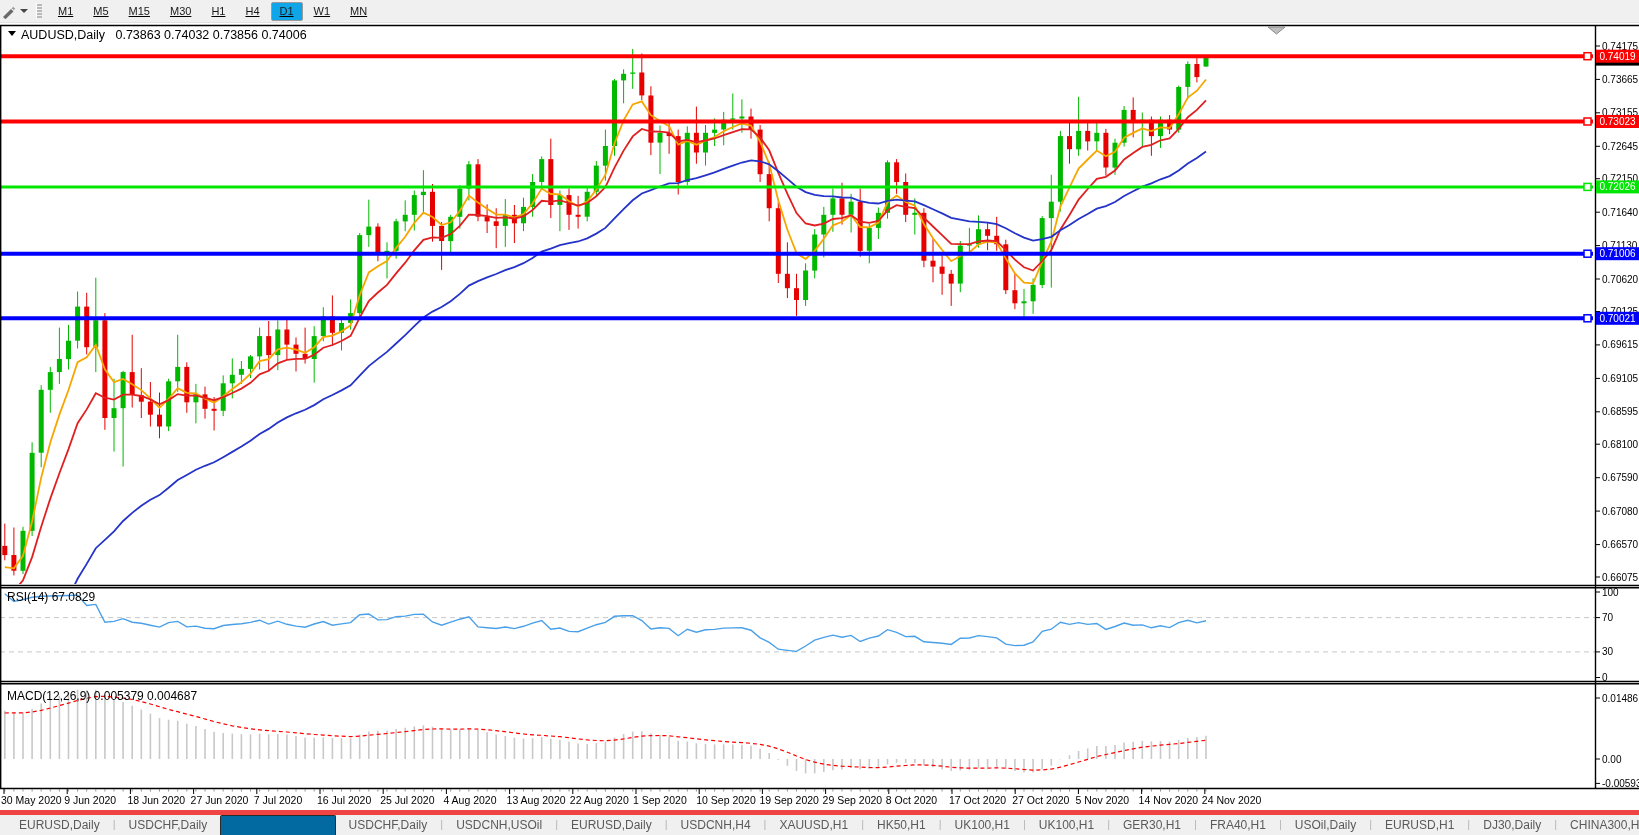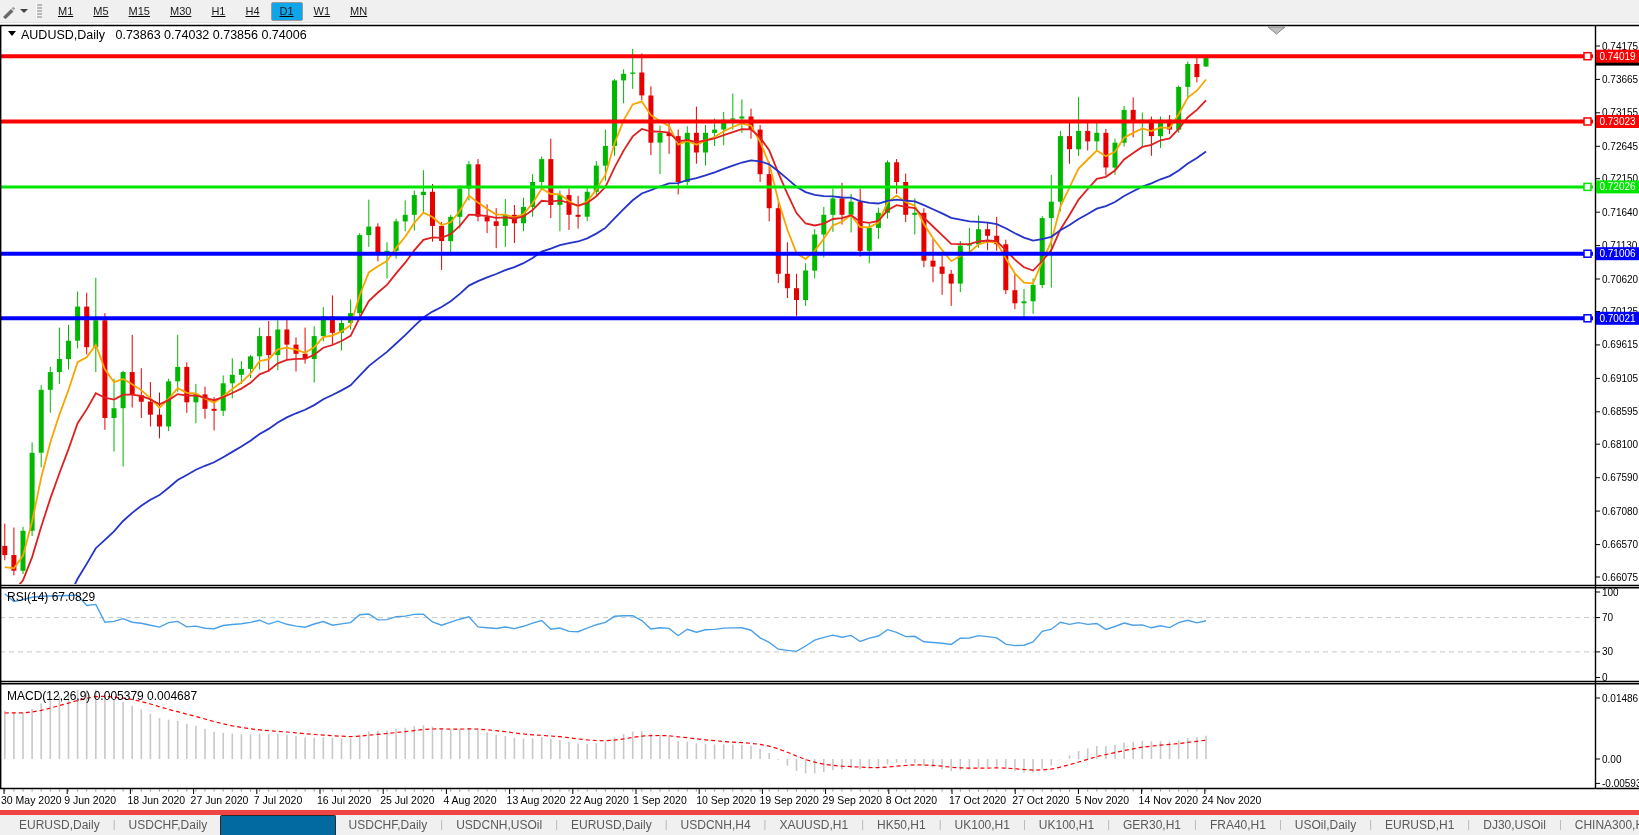--- a/index.html
+++ b/index.html
@@ -774,18 +774,18 @@
       <div class="tab">UK100,H1</div>
       <span class="tab-sep">|</span>
       <div class="tab">GER30,H1</div>
       <span class="tab-sep">|</span>
       <div class="tab">FRA40,H1</div>
       <span class="tab-sep">|</span>
       <div class="tab">USOil,Daily</div>
       <span class="tab-sep">|</span>
       <div class="tab">EURUSD,H1</div>
       <span class="tab-sep">|</span>
-      <div class="tab">DJ30,USOil</div>
+      <div class="tab">DJ30,Daily</div>
       <span class="tab-sep">|</span>
       <div class="tab">CHINA300,H1</div>
     </div>
 
 </div>
 
 </body></html>

